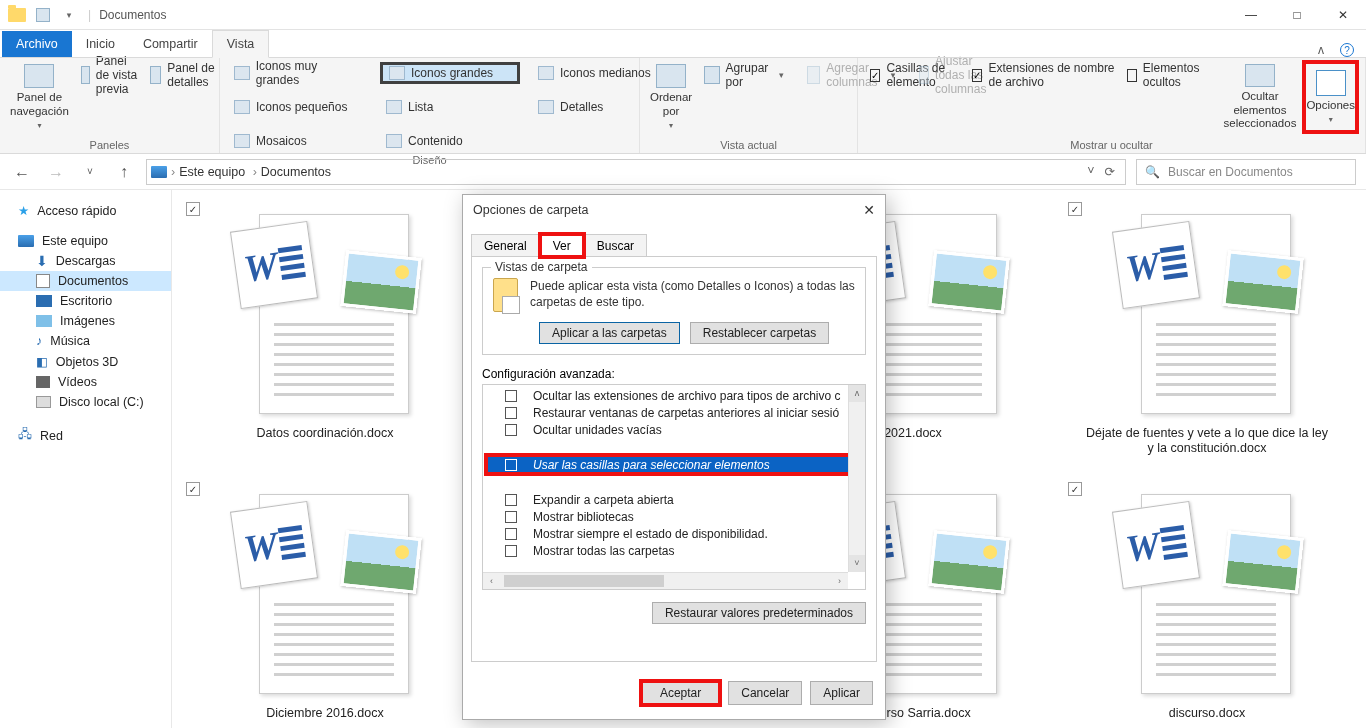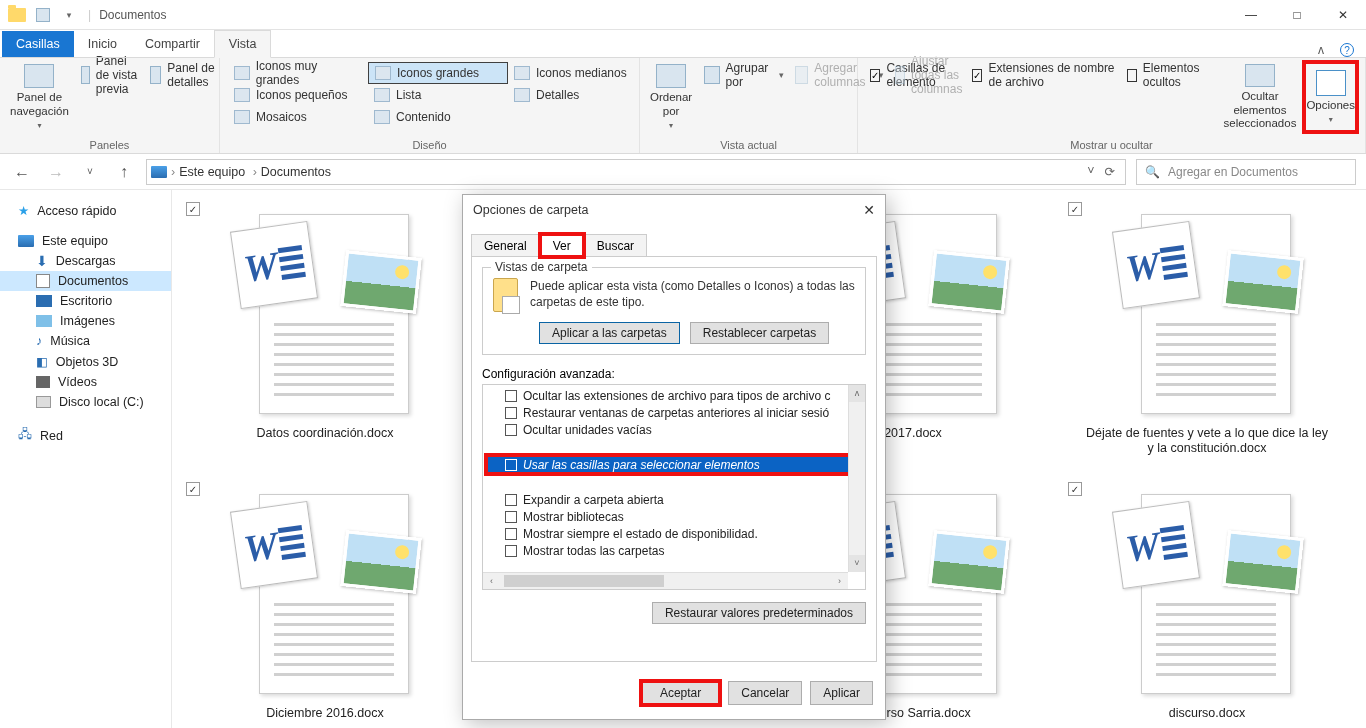--- a/index.html
+++ b/index.html
@@ -24,23 +24,23 @@
 .ribbon-tabs .right { margin-left:auto; display:flex; align-items:center; gap:16px; padding-right:12px; color:#555;}
 
 
 .ribbon { height: 96px; background:#f5f5f5; border-bottom:1px solid #dadada; display:flex; }
 .group { border-right:1px solid #e3e3e3; padding: 4px 8px 2px; display:flex; flex-direction:column; }
 .group .body { flex:1; display:flex; align-items:flex-start; gap:6px; }
 .group .label { text-align:center; font-size:11px; color:#666; padding-top:2px; }
 .bigbtn { display:flex; flex-direction:column; align-items:center; justify-content:center; width:76px; height:70px; text-align:center; font-size:11.5px; color:#333; line-height:1.15; gap:3px; padding:2px;}
 .smallbtn { display:flex; align-items:center; gap:6px; height:22px; padding:0 4px; font-size:12px; color:#333; }
 .vcol { display:flex; flex-direction:row; gap:0px; }
-.layout-grid { display:grid; grid-template-columns: repeat(3, 140px); grid-auto-rows:22px; }
+.layout-grid { display:grid; grid-template-columns: repeat(3, 140px); grid-auto-rows:22px;gap:12px; }
 .layout-item { display:flex; align-items:center; gap:6px; padding:0 6px; font-size:12px; color:#333;}
-.layout-item.sel { background:#cce4f7; border:1px solid #404040; }
+.layout-item.sel { background:#cce4f7; border:3px solid #404040; }
 .layout-ic { width:16px; height:14px; background:#dce6ef; border:1px solid #9fb9cf;}
 .chk { width:13px; height:13px; border:1px solid #333; display:inline-flex; align-items:center; justify-content:center; font-size:10px; color:#000;}
 .chk.on::after { content:"✓"; }
 .drop::after { content:" ▾"; color:#666; font-size:9px;}
 
 .highlight-red { outline: 4px solid #e11; outline-offset: -2px; }
 
 
 .navrow { height: 36px; display:flex; align-items:center; gap:10px; padding: 0 10px; border-bottom:1px solid #e8e8e8;}
 .navrow .nbtn { width:24px; height:24px; display:flex; align-items:center; justify-content:center; color:#555; font-size:16px;}
@@ -85,21 +85,21 @@
 .dialog .dbody { border:1px solid #ccc; margin:0 8px 8px; flex:1; padding:10px 10px; display:flex; flex-direction:column; gap:12px; position:relative; top:-1px;}
 .fieldset { border:1px solid #ccc; padding: 10px 10px 10px; position:relative;}
 .fieldset .legend { position:absolute; top:-8px; left:8px; background:#fff; padding:0 4px; font-size:12px; color:#333;}
 .fs-row { display:flex; gap:12px; align-items:flex-start;}
 .fs-row .txt { font-size:12px; color:#333; line-height:1.35;}
 .fs-btns { display:flex; gap:10px; margin-top:10px; margin-left:46px;}
 .dbtn { border:1px solid #adadad; background:#e1e1e1; padding:3px 12px; font-size:12px; color:#222;}
 .dbtn.primary { border:1.5px solid #0a64a4; background:#e1e1e1;}
 .advlist { border:1px solid #ccc; height:206px; overflow:hidden; position:relative;}
 .advlist .inner { padding:2px 4px;}
-.advrow { display:flex; align-items:center; gap:6px; font-size:12px; color:#222; height:17px; padding-left:18px; white-space:nowrap;}
+.advrow { display:flex; align-items:center; gap:16px; font-size:12px; color:#222; height:17px; padding-left:18px; white-space:nowrap;}
 .advrow .cb { width:12px; height:12px; border:1px solid #555; flex:none;}
 .advrow.hl { background:#0b63c4; color:#fff;}
 .advrow.hl .cb { border-color:#fff;}
 .adv-scroll { position:absolute; right:0; top:0; bottom:17px; width:17px; background:#f0f0f0; border-left:1px solid #ddd;}
 .adv-scroll .up, .adv-scroll .dn { height:17px; background:#e4e4e4; text-align:center; font-size:9px; color:#666; line-height:17px;}
 .adv-scroll .dn { position:absolute; bottom:0; left:0; right:0;}
 .adv-hscroll { position:absolute; left:0; right:17px; bottom:0; height:17px; background:#f0f0f0; border-top:1px solid #ddd; display:flex; align-items:center;}
 .adv-hscroll .l, .adv-hscroll .r { width:17px; text-align:center; font-size:9px; color:#666;}
 .adv-hscroll .r { margin-left:auto;}
 .adv-hscroll .thumb { width:160px; height:12px; background:#cfcfcf; margin-left:4px;}
@@ -142,21 +142,21 @@
     <span class="title">Documentos</span>
   </div>
   <div class="wincontrols">
     <div>—</div>
     <div>□</div>
     <div>✕</div>
   </div>
 </div>
 
 <div class="ribbon-tabs">
-  <div class="tab file">Casillas</div>
+  <div class="tab file">Archivo</div>
   <div class="tab">Inicio</div>
   <div class="tab">Compartir</div>
   <div class="tab active">Vista</div>
   <div class="right">
     <span>ʌ</span>
     <span style="border:1px solid #1976d2;color:#1976d2;border-radius:50%;width:14px;height:14px;display:inline-flex;align-items:center;justify-content:center;font-size:10px">?</span>
   </div>
 </div>
 
 <div class="ribbon">
@@ -221,21 +221,21 @@
     <div class="label">Diseño</div>
   </div>
 
   <div class="group" style="width:218px">
     <div class="body">
       <div class="bigbtn" style="width:60px">
         <div class="gico big"></div>
         <span>Ordenar por</span>
         <span style="font-size:8px;color:#666">▾</span>
       </div>
-      <div class="vcol" style="gap:4px;padding-top:2px">
+      <div class="vcol" style="gap:16px;padding-top:2px">
         <div class="smallbtn drop">
             <div class="gico"></div>
             <span>Agrupar por</span>
           </div>
         <div class="smallbtn drop" style="color:#b0b0b0">
             <div class="gico" style="opacity:.4"></div>
             <span>Agregar columnas</span>
           </div>
         <div class="smallbtn" style="color:#b0b0b0">
             <div class="gico" style="opacity:.4"></div>
@@ -286,21 +286,21 @@
     <span style="color:#888">›</span>
     <span class="crumb">Este equipo</span>
     <span>Documentos</span>
     <div class="tail">
       <span>˅</span>
       <span>⟳</span>
     </div>
   </div>
   <div class="search">
     <span>🔍</span>
-    <span>Agregar en Documentos</span>
+    <span>Buscar en Documentos</span>
   </div>
 </div>
 
 <div class="content">
   <div class="sidebar">
     <div class="navitem">
         <span class="ic-star">★</span>
         <span>Acceso rápido</span>
       </div>
     <div class="navsp"></div>
@@ -422,21 +422,21 @@
             <span class="w">W</span>
             <div class="wb">
               <div></div>
               <div></div>
               <div></div>
               <div></div>
             </div>
           </div>
           <div class="photo"></div>
         </div>
-      <div class="cap">2017.docx</div>
+      <div class="cap">2021.docx</div>
     </div>
     <div class="file">
       <div class="selbox on"></div>
       <div class="thumb">
           <div class="paper">
             <div class="lines">
               <div></div>
               <div></div>
               <div></div>
               <div></div>

